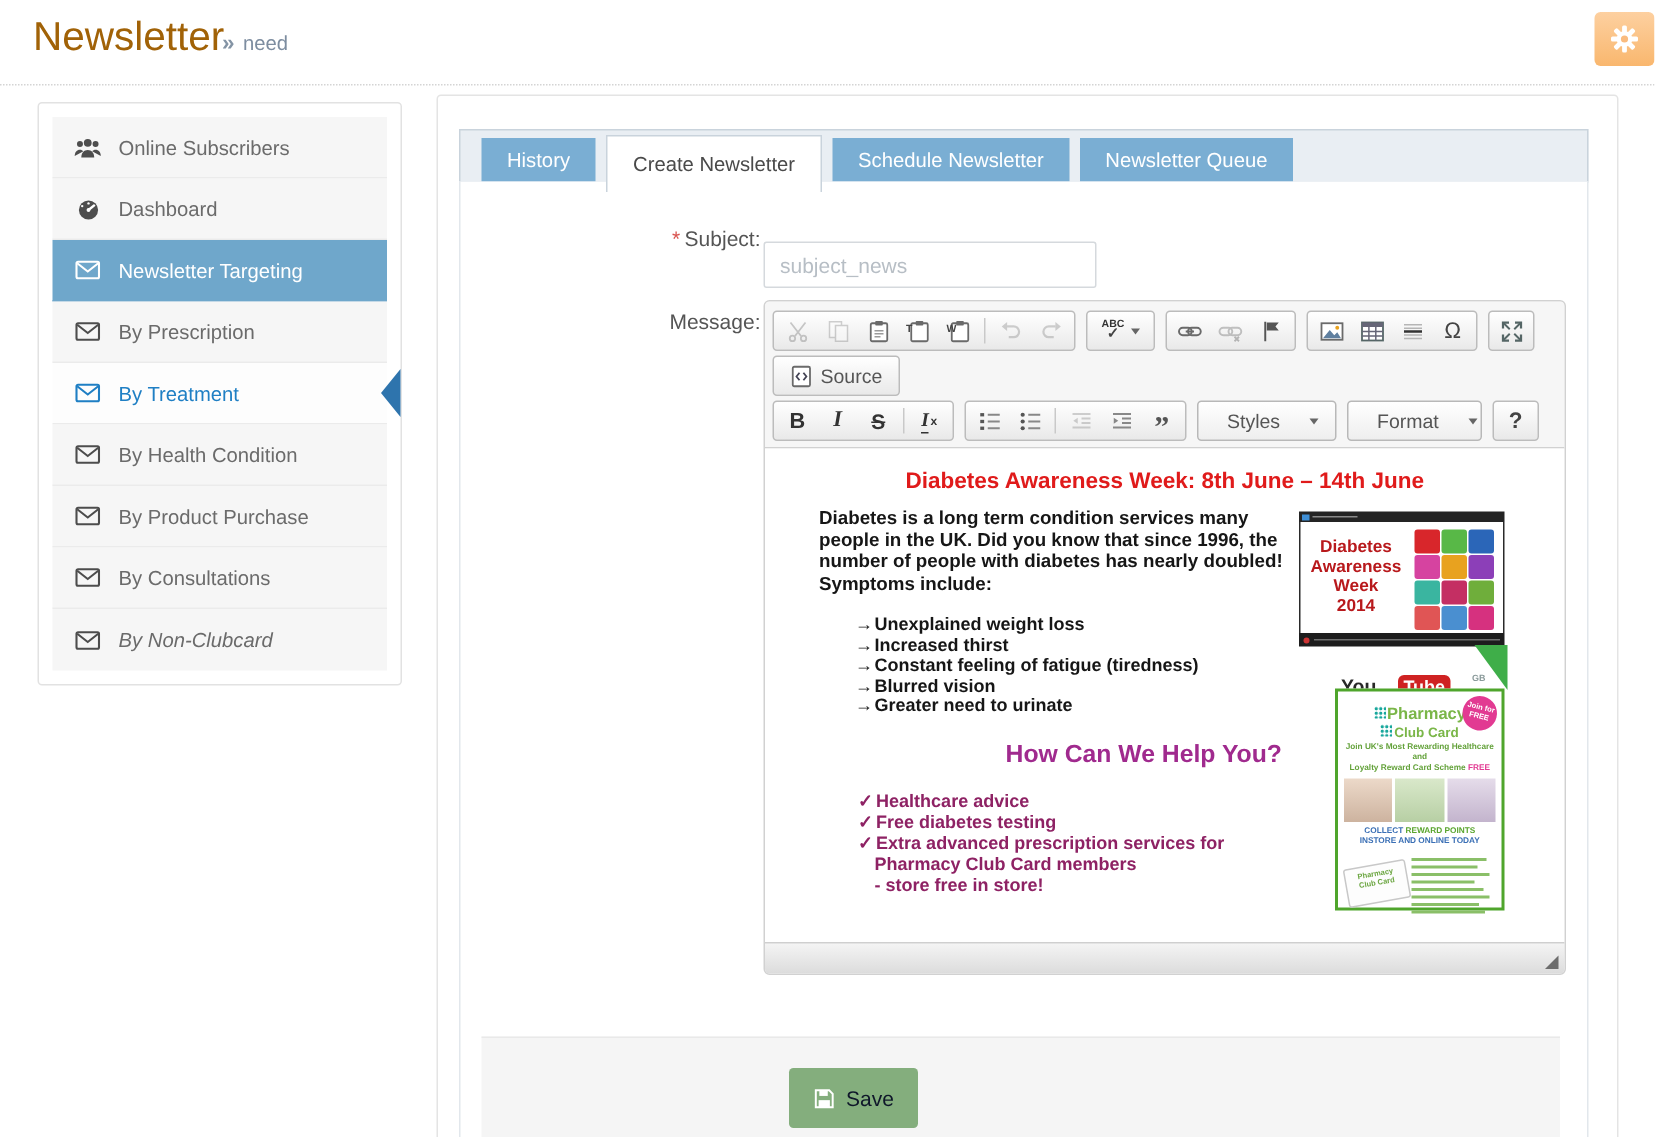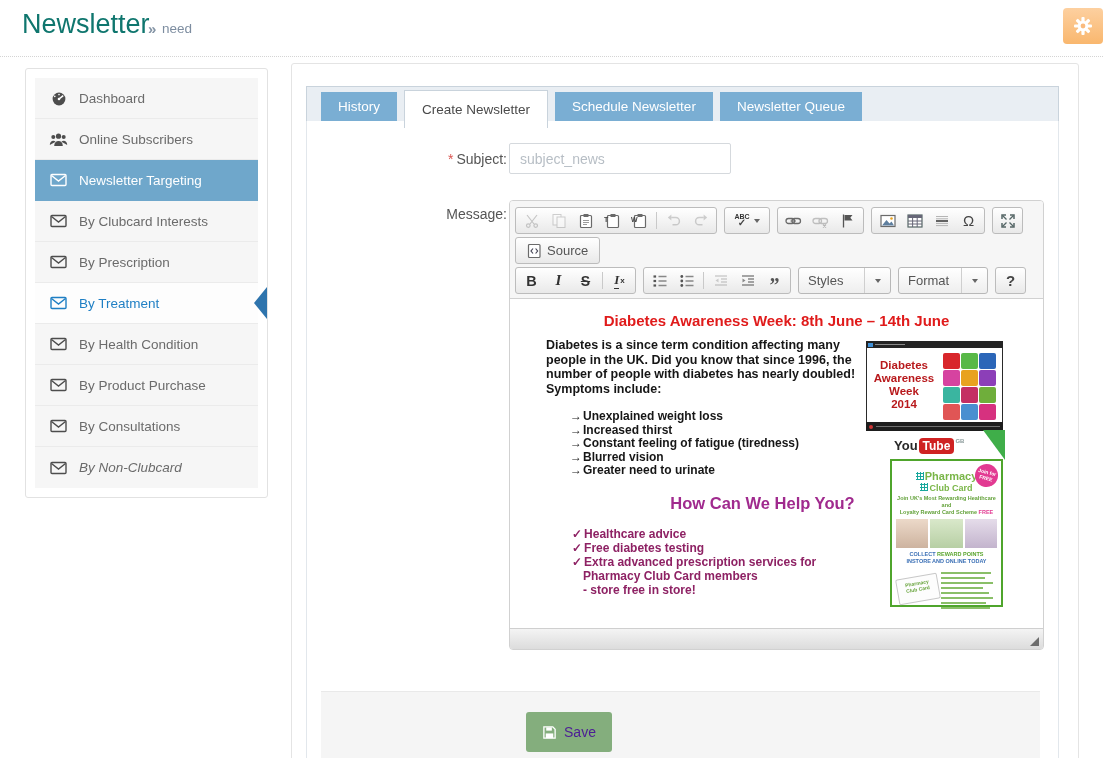--- a/index.html
+++ b/index.html
@@ -4,21 +4,21 @@
 <style>
   * { margin:0; padding:0; box-sizing:border-box; }
   html,body { width:1103px; height:758px; }
   body { position:relative; overflow:hidden; background:#fff;
          font-family:"Liberation Sans", sans-serif; color:#666; }
   svg { display:block; }
 
   
   .header { position:absolute; left:0; top:0; width:1103px; height:57px;
             background:#fff; border-bottom:1px dotted #d4d4d4; }
-  .page-title { position:absolute; left:22px; top:9px; font-size:27px; font-weight:400; color:#0f766e; }
+  .page-title { position:absolute; left:22px; top:9px; font-size:27px; font-weight:400; color:#a16207; }
   .crumb-sep { position:absolute; left:148px; top:20px; font-size:15px; color:#8494a5; font-weight:bold; }
   .crumb { position:absolute; left:162px; top:21px; font-size:13.5px; color:#7d8da0; }
   .gear-btn { position:absolute; left:1063px; top:8px; width:40px; height:36px;
               background:linear-gradient(#fdd0a0,#f9b76e); border-radius:4px;
               display:flex; align-items:center; justify-content:center; cursor:pointer; }
 
   
   .sidebar { position:absolute; left:25px; top:68px; width:243px;
              background:#fff; border:1px solid #e2e2e2; border-radius:3px; padding:9px; }
   .side-item { position:relative; height:41px; display:flex; align-items:center;
@@ -46,21 +46,21 @@
          background:#7aaed3; color:#fff; font-size:13.5px; cursor:pointer; white-space:nowrap; }
   .tab.active { background:#fff; color:#4a4a4a; border:1px solid #c9d3dc; border-bottom:none;
                 height:38px; line-height:38px; margin-bottom:-7px; position:relative; z-index:3; }
   .tabwrap { position:absolute; left:14px; top:57px; width:753px; height:700px;
              background:#fff; border:1px solid #e2e7ec; border-top:none; }
 
   
   .subject-label { position:absolute; left:90px; top:30px; width:110px; text-align:right;
                    font-size:14px; color:#555; }
   .req { color:#d9534f; margin-right:3px; }
-  .subject-input { position:absolute; left:202px; top:22px; width:222px; height:31px;
+  .subject-input { position:absolute; left:202px; top:40px; width:222px; height:31px;
                    border:1px solid #d5d9dd; border-radius:2px; padding:0 10px;
                    font-size:14px; color:#333; font-family:"Liberation Sans",sans-serif; }
   .subject-input::placeholder { color:#b7bec5; }
   .message-label { position:absolute; left:128px; top:85px; width:72px; text-align:right;
                    font-size:14px; color:#555; }
 
   
   .editor { position:absolute; left:202px; top:79px; width:535px;
             border:1px solid #d1d1d1; border-radius:4px; background:#f8f8f8; overflow:hidden; }
   .cke-top { padding:3px 5px 4px 5px; border-bottom:1px solid #d1d1d1; background:#f6f6f6; }
@@ -84,21 +84,21 @@
   .tI { font-family:"Liberation Serif",serif; font-style:italic; font-weight:bold; font-size:15px; color:#333; }
   .tS { font-weight:bold; font-size:14px; text-decoration:line-through; color:#333; }
   .tIx { font-family:"Liberation Serif",serif; font-style:italic; font-weight:bold;
          font-size:13px; color:#333; border-bottom:1.5px solid #333; }
   .tIx-sub { font-size:8px; font-weight:bold; color:#333; margin-left:1px; }
   .tq { font-family:"Liberation Serif",serif; font-size:20px; font-weight:bold; color:#555;
         line-height:8px; padding-top:9px; }
   .tOmega { font-size:15px; color:#444; }
   .tHelp { font-weight:bold; font-size:15px; color:#444; }
   .dd { height:27px; border:1px solid #b8b8b8; border-radius:3px; background:linear-gradient(#fff,#eee);
-        display:inline-flex; align-items:center; padding:0 9px; font-size:13px; color:#555;
+        display:inline-flex; align-items:center; padding:0 19px; font-size:13px; color:#555;
         margin-right:7px; cursor:pointer; }
   .dd .dd-label { margin-right:auto; }
   .dd .dd-sep { width:1px; height:25px; background:#cfcfcf; margin:0 6px 0 10px; }
   .dd-styles { width:93px; } .dd-format { width:90px; }
   .grp.sq { width:31px; justify-content:center; }
 
   
   .cke-contents { position:relative; background:#fff; height:329px; overflow:hidden; cursor:text; }
   .nl-title { position:absolute; left:0; top:13px; width:100%; text-align:center;
               font-size:15px; font-weight:bold; color:#e01b1b; }
@@ -126,21 +126,21 @@
   .vt-text { width:74px; text-align:center; font-size:11.5px; line-height:13px;
              font-weight:bold; color:#b8191c; }
   .puzzle { width:58px; height:68px; display:flex; flex-wrap:wrap; gap:1px; padding:2px; }
   .pz { width:17px; height:16px; border-radius:2px; }
   .vt-bar-bot { height:9px; background:#1d1d1d; display:flex; align-items:center; padding:0 3px; gap:3px; }
   .vt-dot-red { width:4px; height:4px; border-radius:50%; background:#c33; }
   .vt-line2 { flex:1; height:1.5px; background:#6f6f6f; }
   .yt-row { position:relative; height:22px; margin-top:3px; }
   .yt-ribbon { position:absolute; right:-2px; top:-4px; width:0; height:0;
                border-top:30px solid #3fae49; border-left:22px solid transparent; }
-  .yt-logo { position:absolute; left:28px; top:4px; display:flex; align-items:flex-start; gap:1px;justify-content:flex-end; }
+  .yt-logo { position:absolute; left:28px; top:16px; display:flex; align-items:flex-start; gap:14px;justify-content:flex-end; }
   .yt-you { font-size:13px; font-weight:bold; color:#282828; }
   .yt-tube { font-size:12px; font-weight:bold; color:#fff; background:#cf2222;
              border-radius:4px; padding:1px 4px; }
   .yt-gb { font-size:6px; color:#8a9a9a; font-weight:bold; }
 
   
   .flyer { position:absolute; left:380px; top:160px; width:113px; height:148px;
            border:2px solid #4fa52c; background:#fff; padding:3px 4px; }
   .fl-badge { position:absolute; top:3px; right:3px; width:23px; height:23px; border-radius:50%;
               background:#e23a92; color:#fff; display:flex; flex-direction:column; align-items:center;
@@ -171,21 +171,21 @@
   
   .cke-bottom { position:relative; height:21px; background:linear-gradient(#f4f4f4,#dcdcdc);
                 border-top:1px solid #cfcfcf; }
   .resize-handle { position:absolute; right:4px; bottom:3px; width:0; height:0;
                    border-left:9px solid transparent; border-bottom:9px solid #6d6d6d; cursor:nwse-resize; }
 
   
   .form-footer { position:absolute; left:14px; top:570px; width:719px; height:130px;
                  background:#f5f5f5; border-top:1px solid #e9e9e9; }
   .save-btn { position:absolute; left:205px; top:20px; width:86px; height:40px;
-              background:#84ae7d; border:none; border-radius:3px; color:#4c1d95; font-size:14px;
+              background:#84ae7d; border:none; border-radius:3px; color:#0f172a; font-size:14px;
               display:flex; align-items:center; justify-content:center; gap:7px; cursor:pointer;
               font-family:"Liberation Sans",sans-serif; }
 </style>
 </head>
 <body>
 
 <div class="header">
   <div class="page-title">Newsletter</div>
   <div class="crumb-sep">»</div>
   <div class="crumb">need</div>
@@ -201,60 +201,51 @@
           </g>
         <circle cx="10" cy="10" r="2.4" fill="#fabb7e"></circle>
       </svg>
     </span>
   </div>
 </div>
 
 <div class="sidebar">
   <div class="side-item">
     <span class="sicon">
-      <svg width="18" height="15" viewBox="0 0 18 15">
-          <circle cx="9" cy="8" r="6.4" fill="currentColor"></circle>
-          <path d="M9 8 L13.2 4.6" stroke="#fff" stroke-width="1.6"></path>
-          <circle cx="9" cy="8" r="1.3" fill="#fff"></circle>
-          <circle cx="4.8" cy="5.4" r=".8" fill="#fff"></circle>
-          <circle cx="9" cy="3.6" r=".8" fill="#fff"></circle>
-        </svg>
-    </span>
-    <span class="slabel">Dashboard</span>
-  </div>
-  <div class="side-item">
-    <span class="sicon">
       <svg width="19" height="15" viewBox="0 0 19 15" fill="currentColor">
           <circle cx="4.3" cy="5" r="2"></circle>
           <circle cx="14.7" cy="5" r="2"></circle>
           <circle cx="9.5" cy="4.2" r="2.6"></circle>
           <path d="M.8 13 c0-2.6 1.5-4.2 3.5-4.2 .9 0 1.7.4 2.3 1z"></path>
           <path d="M18.2 13 c0-2.6-1.5-4.2-3.5-4.2-.9 0-1.7.4-2.3 1z"></path>
           <path d="M5.2 14 c0-3.2 1.9-5 4.3-5 s4.3 1.8 4.3 5 z"></path>
         </svg>
     </span>
     <span class="slabel">Online Subscribers</span>
   </div>
+  <div class="side-item">
+    <span class="sicon">
+      <svg width="18" height="15" viewBox="0 0 18 15">
+          <circle cx="9" cy="8" r="6.4" fill="currentColor"></circle>
+          <path d="M9 8 L13.2 4.6" stroke="#fff" stroke-width="1.6"></path>
+          <circle cx="9" cy="8" r="1.3" fill="#fff"></circle>
+          <circle cx="4.8" cy="5.4" r=".8" fill="#fff"></circle>
+          <circle cx="9" cy="3.6" r=".8" fill="#fff"></circle>
+        </svg>
+    </span>
+    <span class="slabel">Dashboard</span>
+  </div>
   <div class="side-item highlighted">
     <span class="sicon">
       <svg width="17" height="14" viewBox="0 0 17 14">
           <rect x="1" y="1.5" width="15" height="11" rx="1" fill="none" stroke="currentColor" stroke-width="1.4"></rect>
           <path d="M1.5 2.5 L8.5 8 L15.5 2.5" fill="none" stroke="currentColor" stroke-width="1.4"></path>
         </svg>
     </span>
     <span class="slabel">Newsletter Targeting</span>
-  </div>
-  <div class="side-item">
-    <span class="sicon">
-      <svg width="17" height="14" viewBox="0 0 17 14">
-          <rect x="1" y="1.5" width="15" height="11" rx="1" fill="none" stroke="currentColor" stroke-width="1.4"></rect>
-          <path d="M1.5 2.5 L8.5 8 L15.5 2.5" fill="none" stroke="currentColor" stroke-width="1.4"></path>
-        </svg>
-    </span>
-    <span class="slabel">By Clubcard Interests</span>
   </div>
   <div class="side-item">
     <span class="sicon">
       <svg width="17" height="14" viewBox="0 0 17 14">
           <rect x="1" y="1.5" width="15" height="11" rx="1" fill="none" stroke="currentColor" stroke-width="1.4"></rect>
           <path d="M1.5 2.5 L8.5 8 L15.5 2.5" fill="none" stroke="currentColor" stroke-width="1.4"></path>
         </svg>
     </span>
     <span class="slabel">By Prescription</span>
   </div>
@@ -551,21 +542,21 @@
           </span>
           <span class="grp sq">
             <span class="tbtn tHelp">?</span>
           </span>
         </div>
       </div>
 
       <div class="cke-contents">
         <div class="nl-title">Diabetes Awareness Week: 8th June – 14th June</div>
 
-        <div class="nl-para"><span>Diabetes is a since term condition affecting many people in the UK.  Did you know that since 1996, the number of people with diabetes has nearly </span><b>doubled</b><span>! Symptoms include:</span></div>
+        <div class="nl-para"><span>Diabetes is a long term condition services many people in the UK.  Did you know that since 1996, the number of people with diabetes has nearly </span><b>doubled</b><span>! Symptoms include:</span></div>
 
         <div class="nl-syms">
           <div class="sym">
               <span class="arr">→</span>
               <span>Unexplained weight loss</span>
             </div>
           <div class="sym">
               <span class="arr">→</span>
               <span>Increased thirst</span>
             </div>

